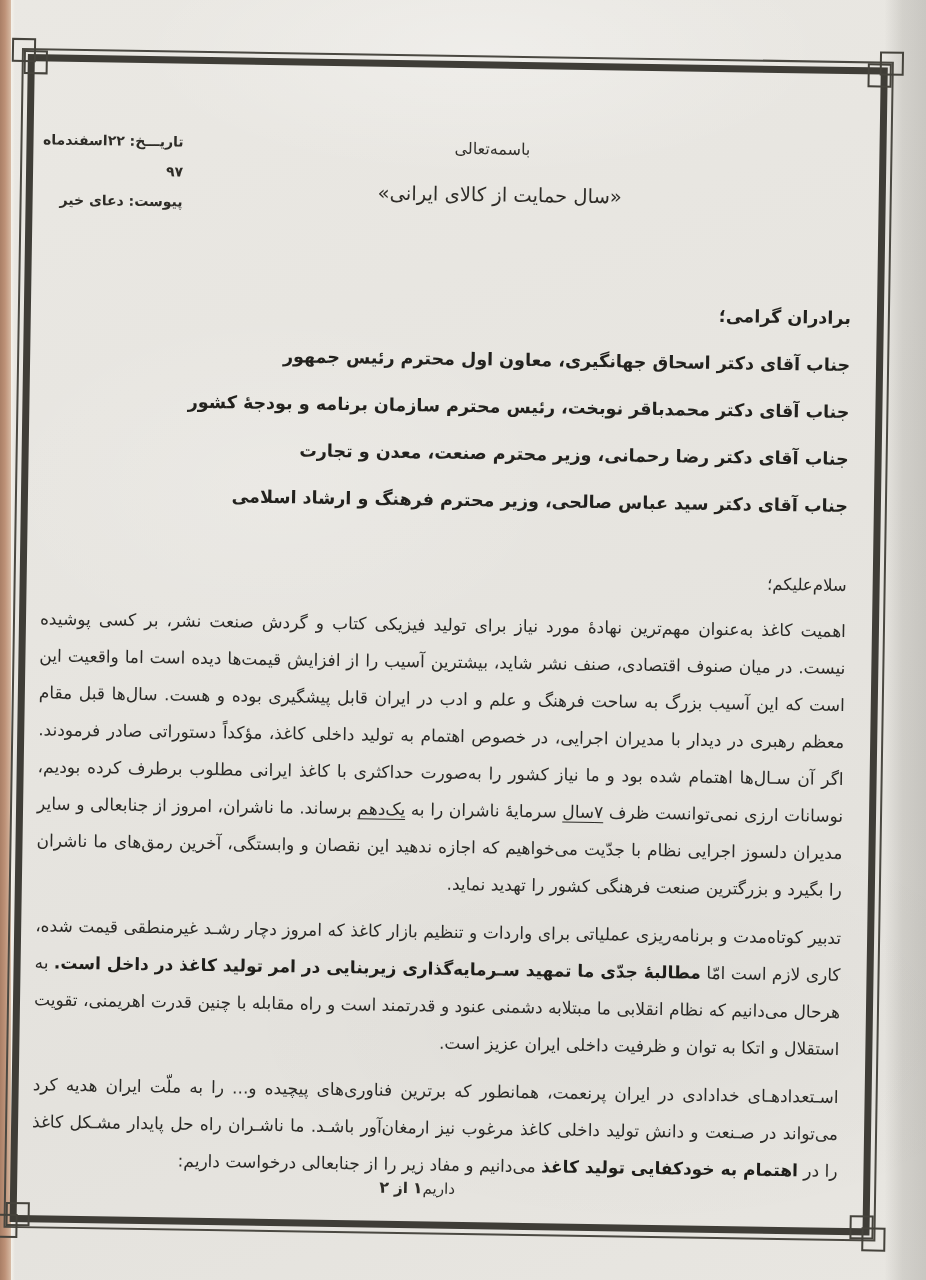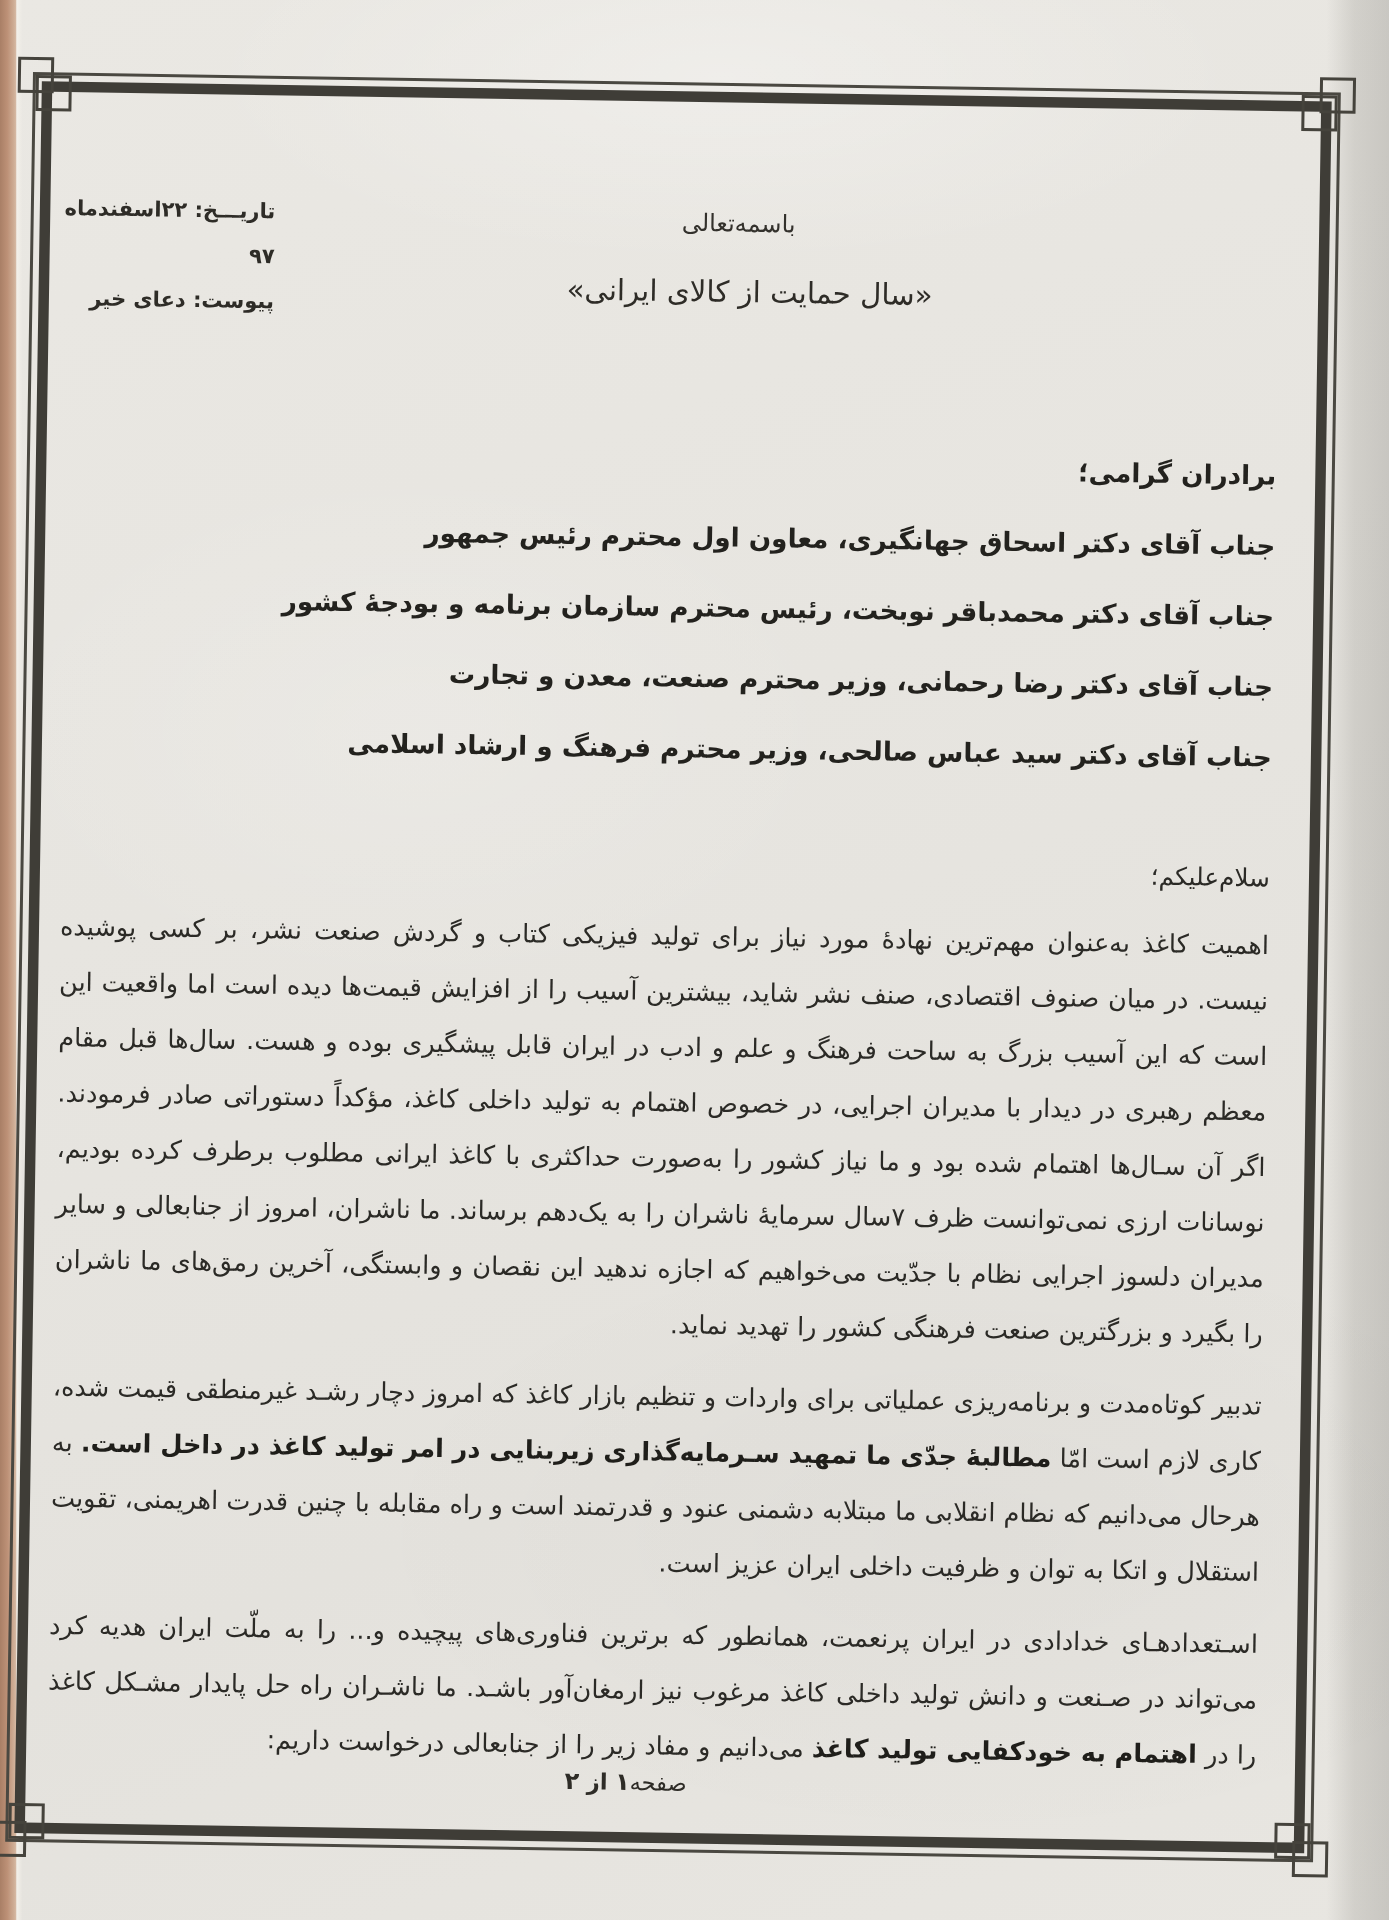--- a/index.html
+++ b/index.html
@@ -68,21 +68,21 @@
     position:absolute;right:39px;top:234px;left:30px;
     text-align:right;font-weight:bold;font-size:17.5px;line-height:47px;color:#23221e;
   }
   .bodycol{
     position:absolute;right:39px;left:27px;top:506px;
     text-align:justify;font-size:17px;line-height:37px;color:#2b2a26;
   }
   .bodycol .greeting{margin:0 0 9px 0;font-size:16.5px;}
   .bodycol p{margin:0 0 11px 0;}
   .b{font-weight:bold;color:#1f1e1a;}
-  .u{text-underline-offset:4px;text-decoration-thickness:1px;}
+  .u{text-decoration:underline;text-underline-offset:4px;text-decoration-thickness:1px;}
   .page-footer{
     position:absolute;left:0;right:0;top:1124px;text-align:center;
     transform:translateX(-23px);font-size:15px;color:#2e2c27;
   }
   .page-footer .num{font-weight:bold;font-size:16px;}
   .page-footer .sep{margin:0 5px;font-weight:bold;}
 </style>
 </head>
 <body>
 
@@ -131,17 +131,17 @@
       <div class="greeting">سلام‌علیکم؛</div>
 
       <p><span>اهمیت کاغذ به‌عنوان مهم‌ترین نهادهٔ مورد نیاز برای تولید فیزیکی کتاب و گردش صنعت نشر، بر کسی پوشیده نیست. در میان صنوف اقتصادی، صنف نشر شاید، بیشترین آسیب را از افزایش قیمت‌ها دیده است اما واقعیت این است که این آسیب بزرگ به ساحت فرهنگ و علم و ادب در ایران قابل پیشگیری بوده و هست. سال‌ها قبل مقام معظم رهبری در دیدار با مدیران اجرایی، در خصوص اهتمام به تولید داخلی کاغذ، مؤکداً دستوراتی صادر فرمودند. اگر آن سـال‌ها اهتمام شده بود و ما نیاز کشور را به‌صورت حداکثری با کاغذ ایرانی مطلوب برطرف کرده بودیم، نوسانات ارزی نمی‌توانست ظرف </span><span class="u">۷سال</span><span> سرمایهٔ ناشران را به </span><span class="u">یک‌دهم</span><span> برساند. ما ناشران، امروز از جنابعالی و سایر مدیران دلسوز اجرایی نظام با جدّیت می‌خواهیم که اجازه ندهید این نقصان و وابستگی، آخرین رمق‌های ما ناشران را بگیرد و بزرگترین صنعت فرهنگی کشور را تهدید نماید.</span></p>
 
       <p><span>تدبیر کوتاه‌مدت و برنامه‌ریزی عملیاتی برای واردات و تنظیم بازار کاغذ که امروز دچار رشـد غیرمنطقی قیمت شده، کاری لازم است امّا </span><span class="b">مطالبهٔ جدّی ما تمهید سـرمایه‌گذاری زیربنایی در امر تولید کاغذ در داخل است.</span><span> به هرحال می‌دانیم که نظام انقلابی ما مبتلابه دشمنی عنود و قدرتمند است و راه مقابله با چنین قدرت اهریمنی، تقویت استقلال و اتکا به توان و ظرفیت داخلی ایران عزیز است.</span></p>
 
       <p><span>اسـتعدادهـای خدادادی در ایران پرنعمت، همانطور که برترین فناوری‌های پیچیده و... را به ملّت ایران هدیه کرد می‌تواند در صـنعت و دانش تولید داخلی کاغذ مرغوب نیز ارمغان‌آور باشـد. ما ناشـران راه حل پایدار مشـکل کاغذ را در </span><span class="b">اهتمام به خودکفایی تولید کاغذ</span><span> می‌دانیم و مفاد زیر را از جنابعالی درخواست داریم:</span></p>
     </div>
 
     <div class="page-footer rtl">
-      <span>صفحه</span><span class="num">۱</span><span class="sep">از</span><span class="num">۲</span>
+      <span>داریم</span><span class="num">۱</span><span class="sep">از</span><span class="num">۲</span>
     </div>
 
   </div>
 </div>
 
 </body></html>

